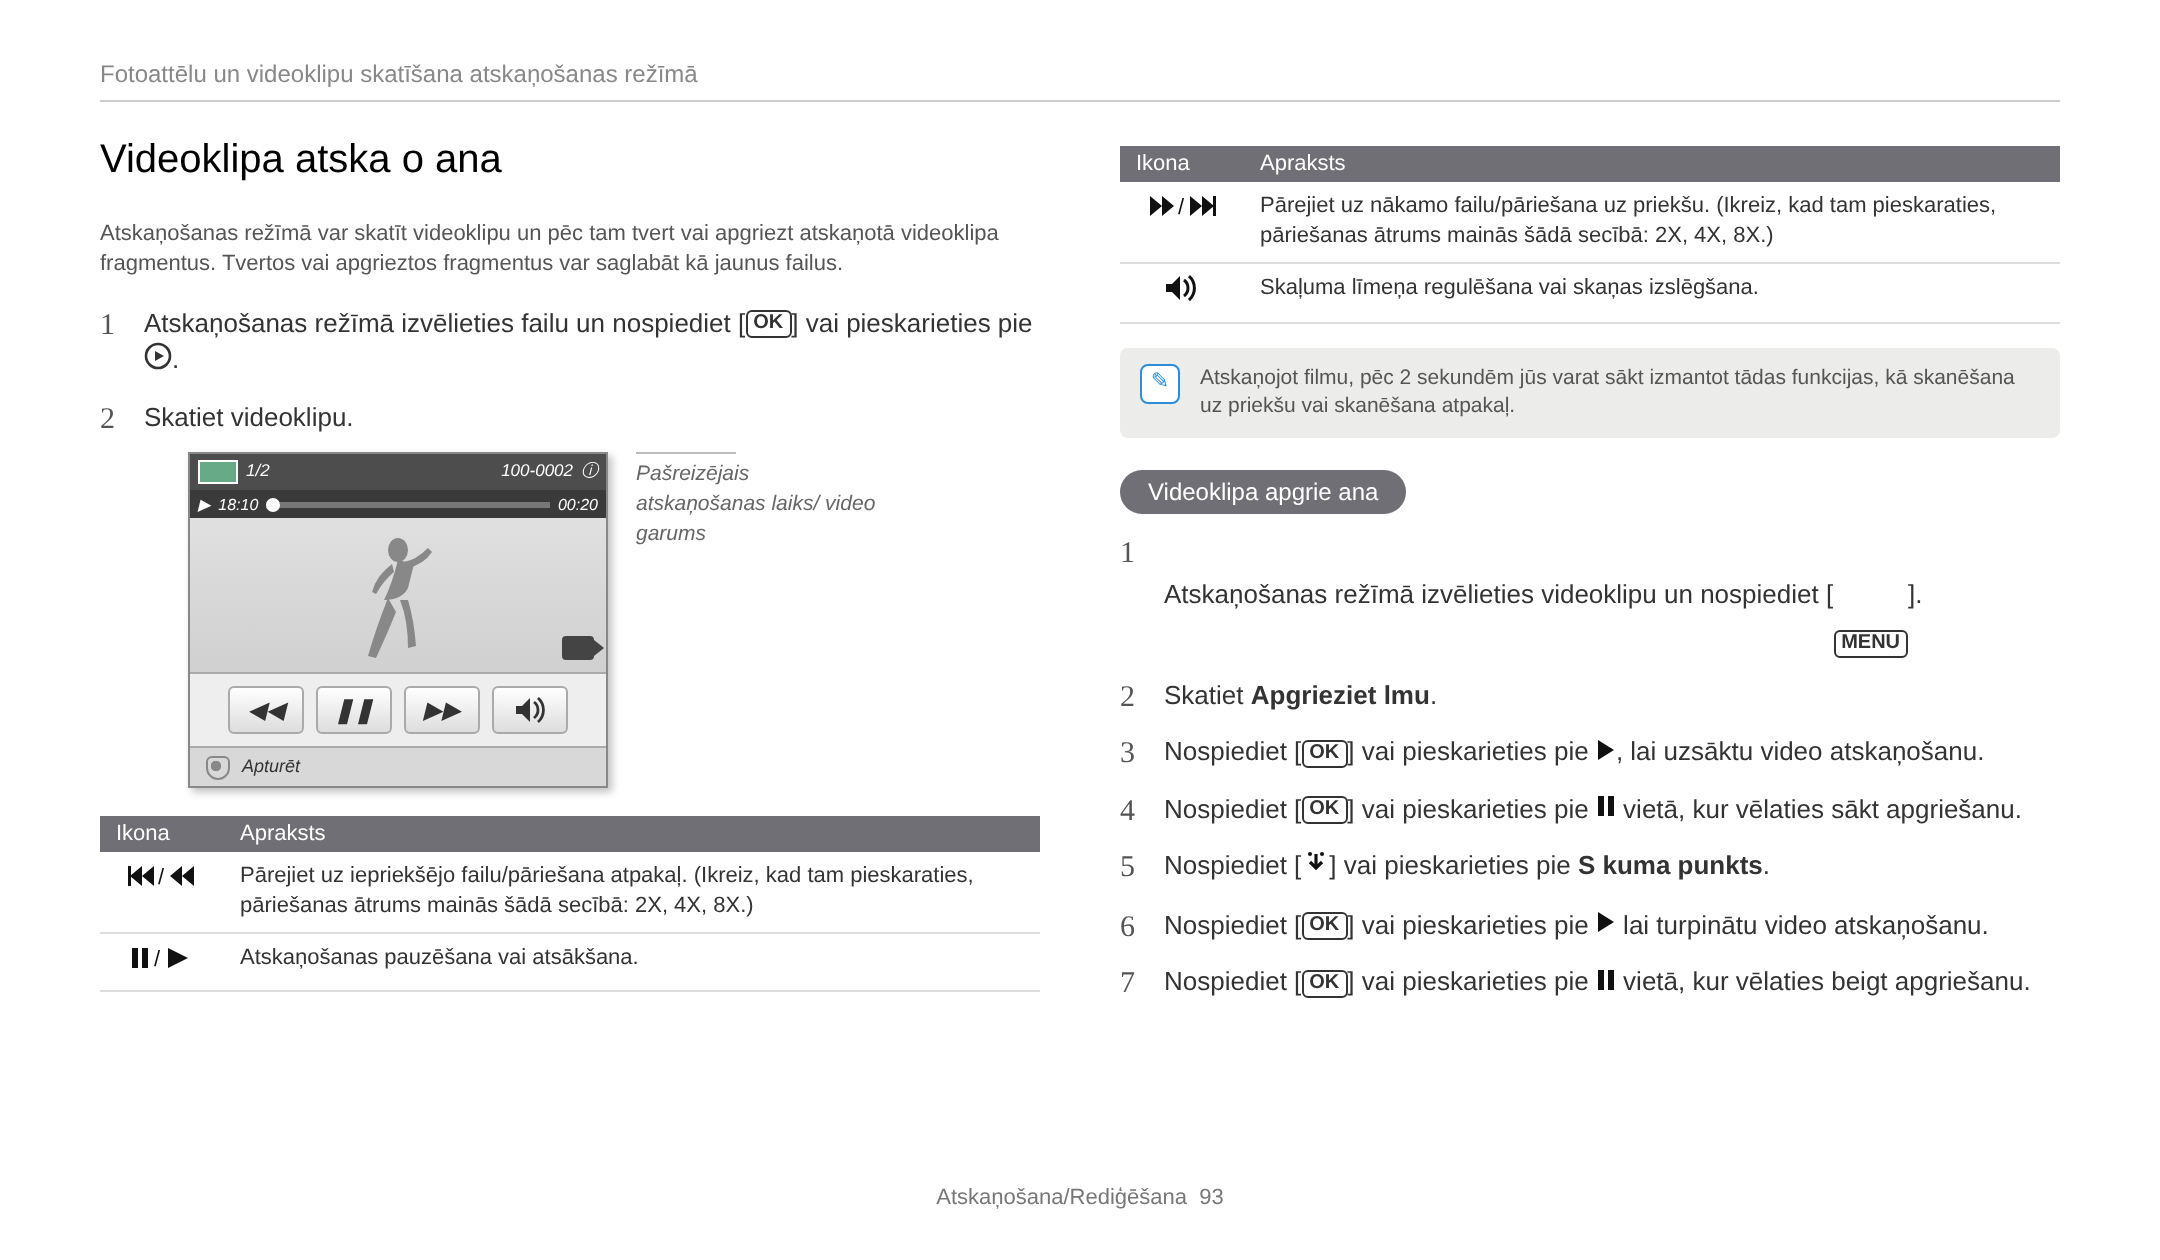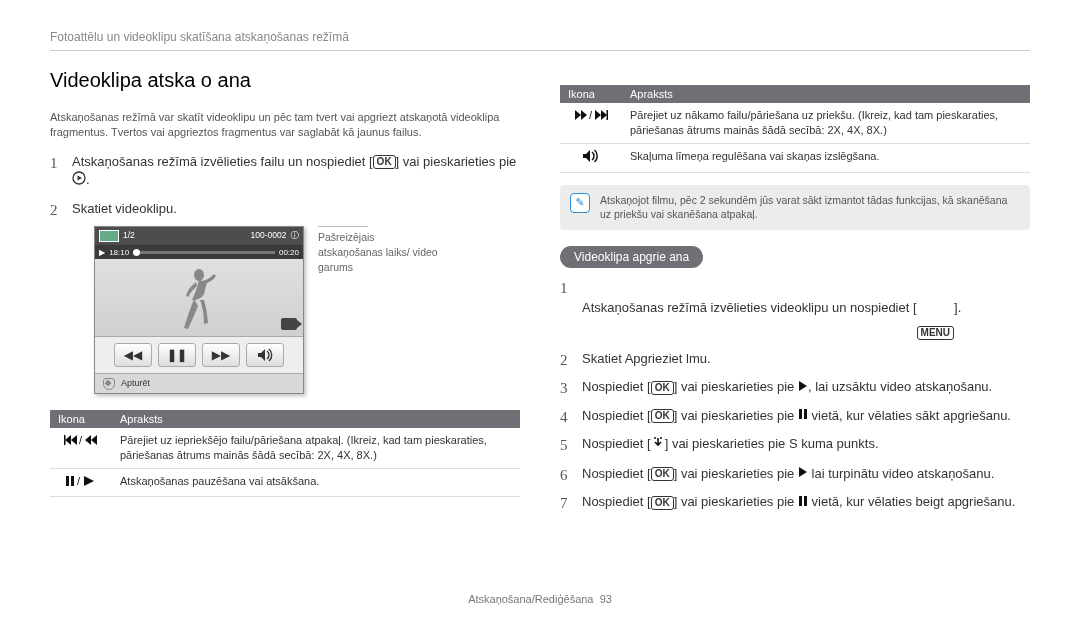--- a/index.html
+++ b/index.html
@@ -79,24 +79,24 @@
     font-size: 10px;
     font-weight: bold;
     line-height: 1.2;
     vertical-align: middle;
     margin-top: 48px;
   }
   .inline-icon {
     display: inline-block;
     vertical-align: middle;
   }
-  .bold { font-weight: 400; text-align: right; }
+  .bold { font-weight: 700; text-align: right; }
 
   
-  .player-row { display: flex; gap: 14px; align-items: flex-start; margin: 8px 0 14px 22px; }
+  .player-row { display: flex; gap: 14px; align-items: flex-start; margin: 8px 0 14px 22px; font-style: italic; }
   .player {
     width: 210px;
     background: #fff;
     border: 1px solid #888;
     box-shadow: 2px 2px 4px rgba(0,0,0,0.25);
   }
   .player-screen {
     height: 110px;
     background: linear-gradient(#e6e6e6, #d0d0d0);
     position: relative;
@@ -176,21 +176,21 @@
   }
   .caption-line {
     height: 1px; background: #bbb; margin-bottom: 3px; width: 50px;
   }
 
   
   table.ikona {
     width: 100%;
     border-collapse: collapse;
     font-size: 11px;
-    margin-top: 16px;
+    margin-top: 4px;
   }
   table.ikona th {
     background: #6f6f75;
     color: #fff;
     font-weight: 400;
     text-align: left;
     padding: 3px 8px;
   }
   table.ikona th:first-child { width: 62px; }
   table.ikona td {

